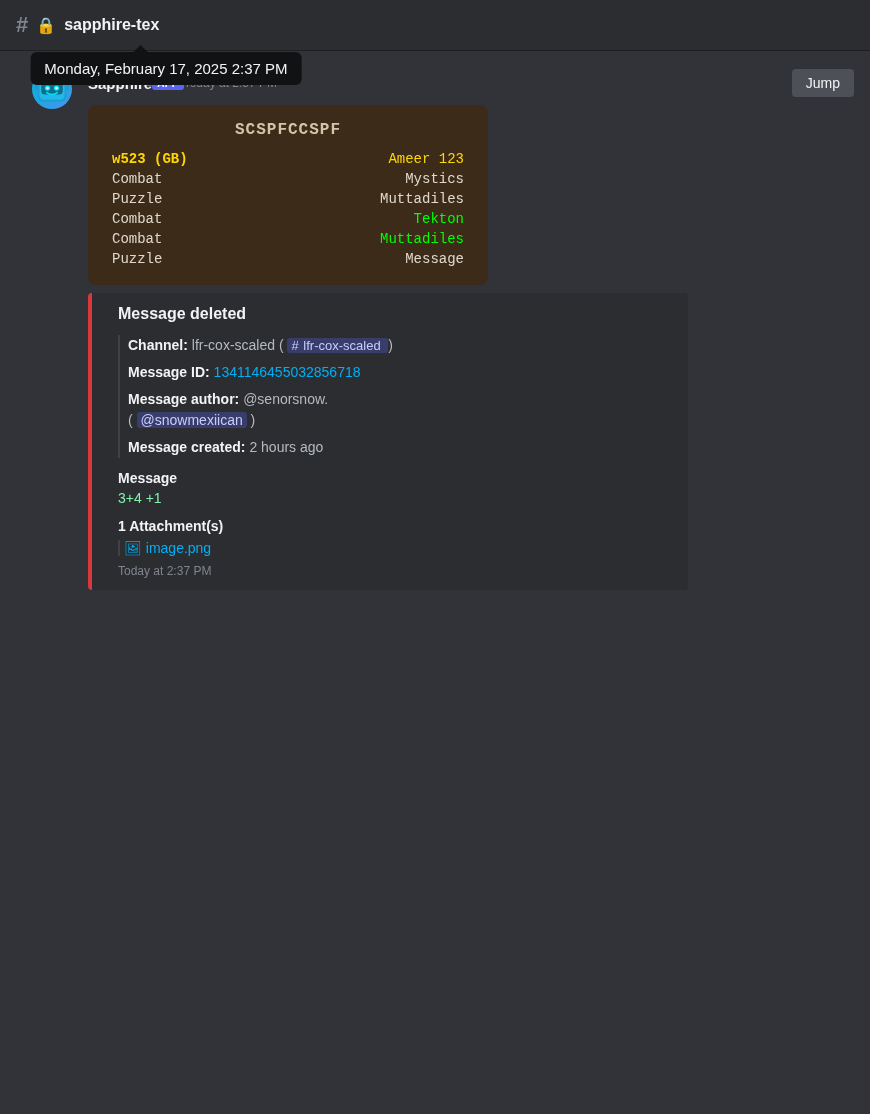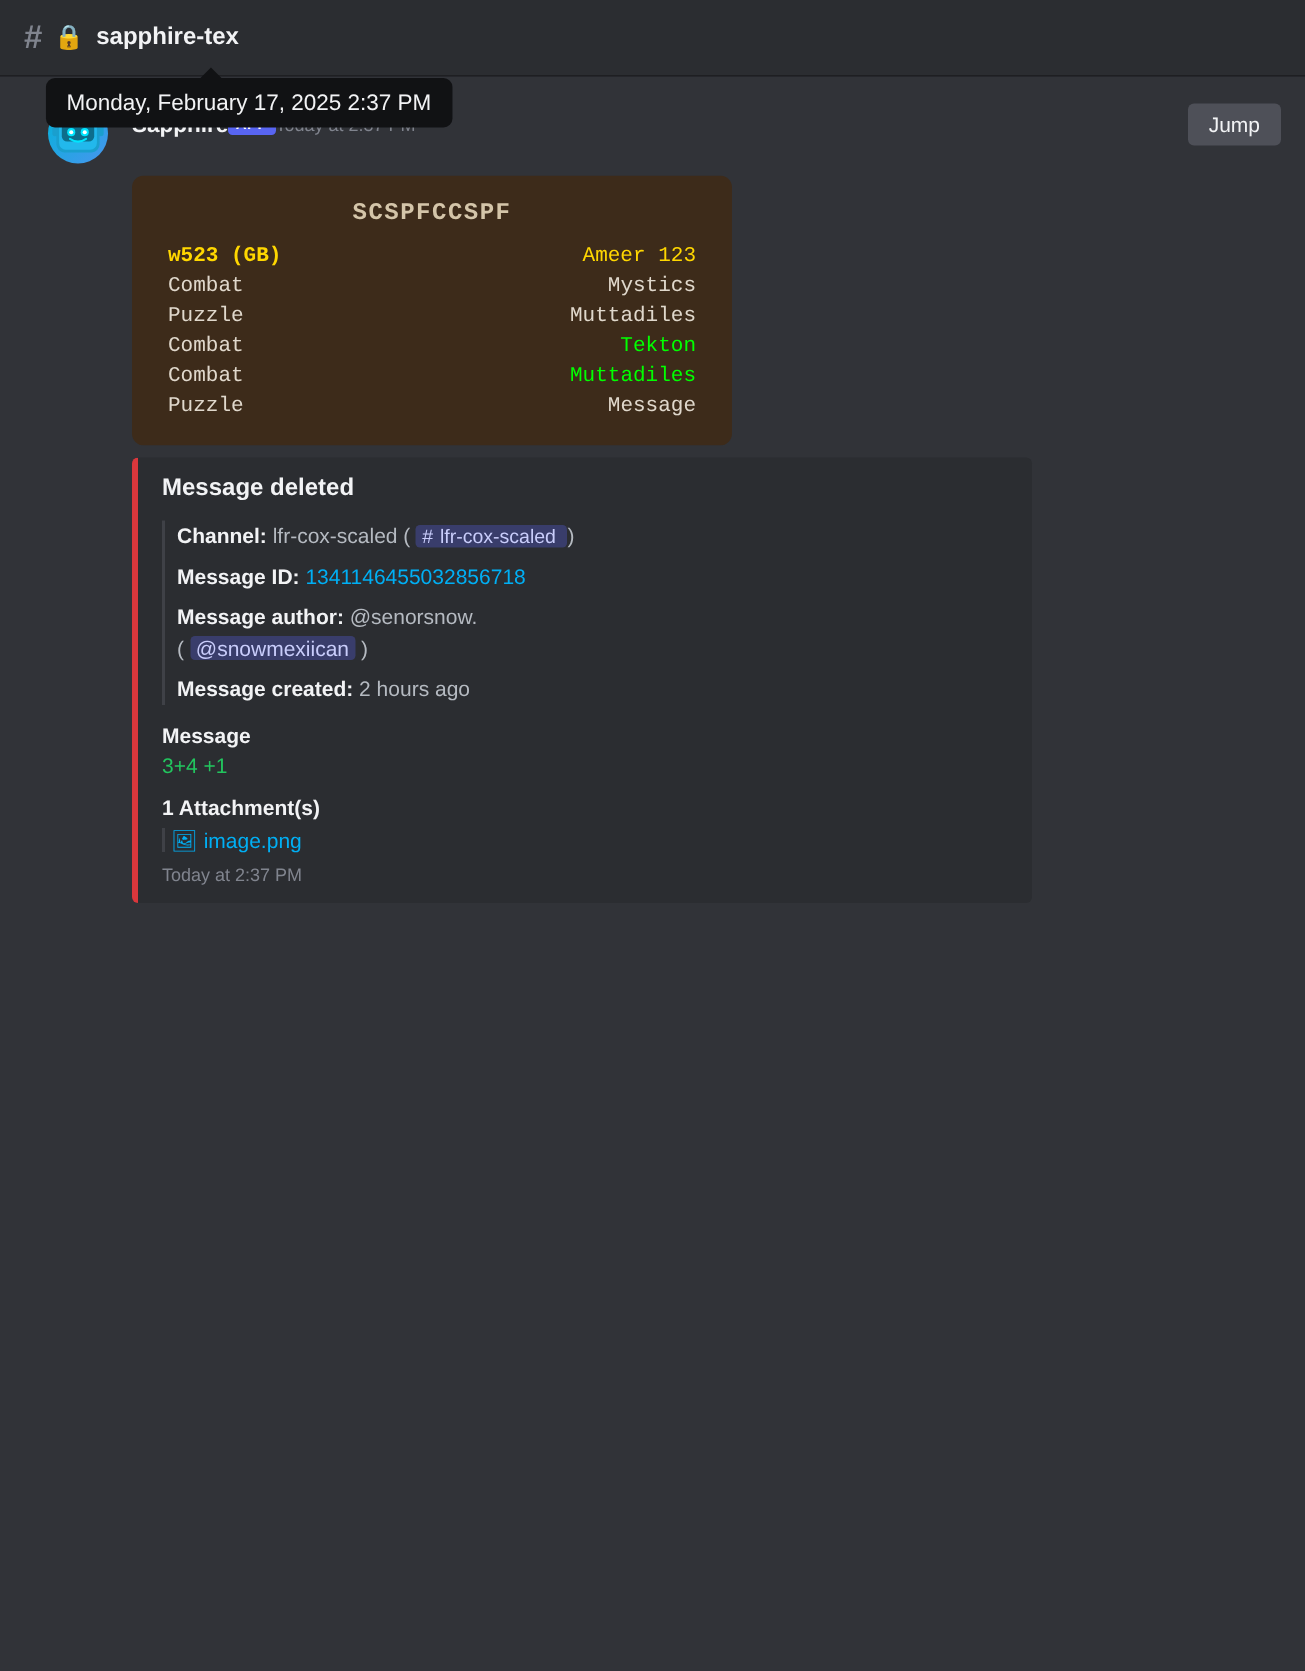--- a/index.html
+++ b/index.html
@@ -97,21 +97,21 @@
     }
 
     .message-content-wrapper {
       flex: 1;
     }
 
     .message-header {
       display: flex;
       align-items: center;
       gap: 0;
-      margin-bottom: 20px;
+      margin-bottom: 8px;
     }
 
     .username {
       color: #f2f3f5;
       font-weight: 600;
       font-size: 15px;
     }
 
     .app-badge {
       background-color: #5865f2;
@@ -192,21 +192,21 @@
 
     .game-right-green {
       color: #00ff00;
     }
 
     
     .deleted-embed {
       border-left: 4px solid #da373c;
       background-color: #2b2d31;
       border-radius: 4px;
-      padding: 12px 16px;
+      padding: 12px 26px;
       margin-top: 8px;
       width: 600px;
       max-width: 100%;
     }
 
     .deleted-title {
       color: #f2f3f5;
       font-size: 16px;
       font-weight: 700;
       margin-bottom: 12px;
@@ -260,21 +260,21 @@
 
     .section-label {
       font-size: 14px;
       font-weight: 700;
       color: #f2f3f5;
       margin-bottom: 4px;
     }
 
     .message-text {
       font-size: 14px;
-      color: #22c55e;
+      color: #86efac;
       margin-bottom: 12px;
     }
 
     .attachments-label {
       font-size: 14px;
       font-weight: 700;
       color: #f2f3f5;
       margin-bottom: 6px;
     }
 

